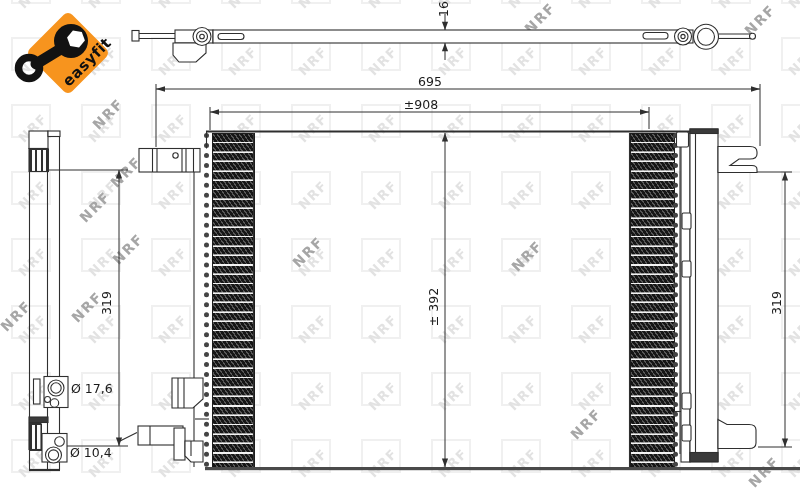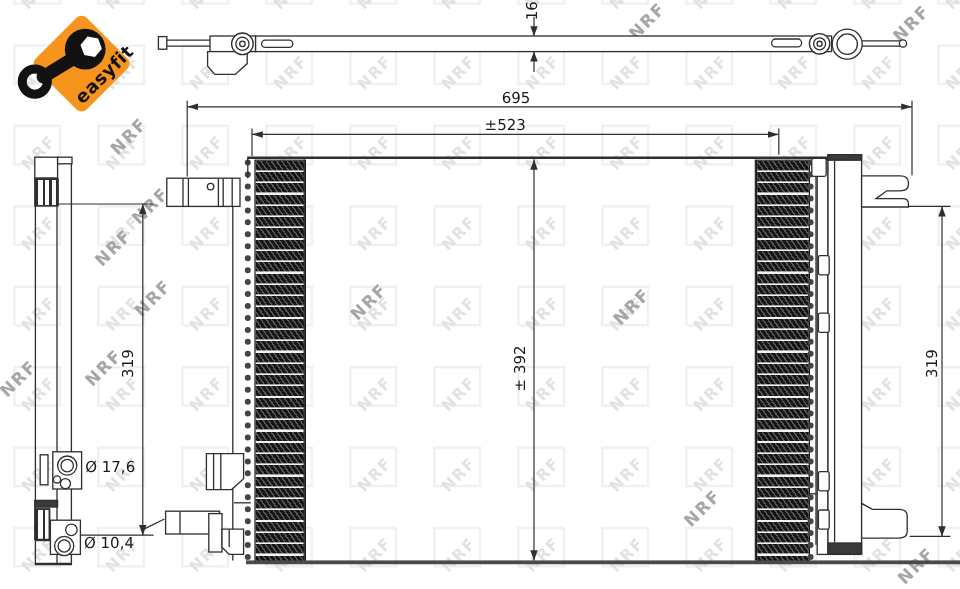--- a/index.html
+++ b/index.html
@@ -389,21 +389,21 @@
       <polygon points="445,467 441.9,458.5 448.1,458.5"></polygon>
       <polygon points="119,170 115.9,178.5 122.1,178.5"></polygon>
       <polygon points="119,446 115.9,437.5 122.1,437.5"></polygon>
       <polygon points="785,172 781.9,180.5 788.1,180.5"></polygon>
       <polygon points="785,447 781.9,438.5 788.1,438.5"></polygon>
     </g>
   </svg>
 
   <span class="lbl rot" style="left:443px;top:9px;">16</span>
   <span class="lbl ctr" style="left:430px;top:81px;">695</span>
-  <span class="lbl ctr" style="left:421px;top:104px;">±523</span>
+  <span class="lbl ctr" style="left:421px;top:104px;">±908</span>
   <span class="lbl rot" style="left:433px;top:307px;">± 392</span>
   <span class="lbl rot" style="left:106px;top:303px;">319</span>
   <span class="lbl rot" style="left:776px;top:303px;">319</span>
   <span class="lbl" style="left:71px;top:381px;">Ø 17,6</span>
   <span class="lbl" style="left:70px;top:445px;">Ø 10,4</span>
 
   <div class="badge" id="badge" style="background: rgb(247, 148, 30);"></div>
   <svg class="layer" width="140" height="140" viewBox="0 0 140 140" style="width:140px;height:140px;">
     <circle cx="29" cy="68" r="10.5" fill="none" stroke="#121212" stroke-width="7.5"></circle>
     <line x1="36" y1="64" x2="59" y2="50" stroke="#121212" stroke-width="11" stroke-linecap="round"></line>

